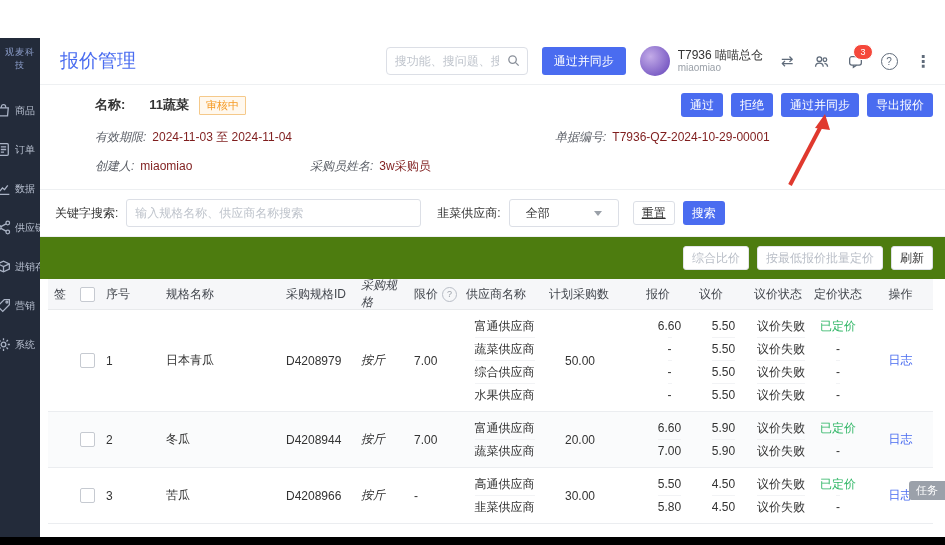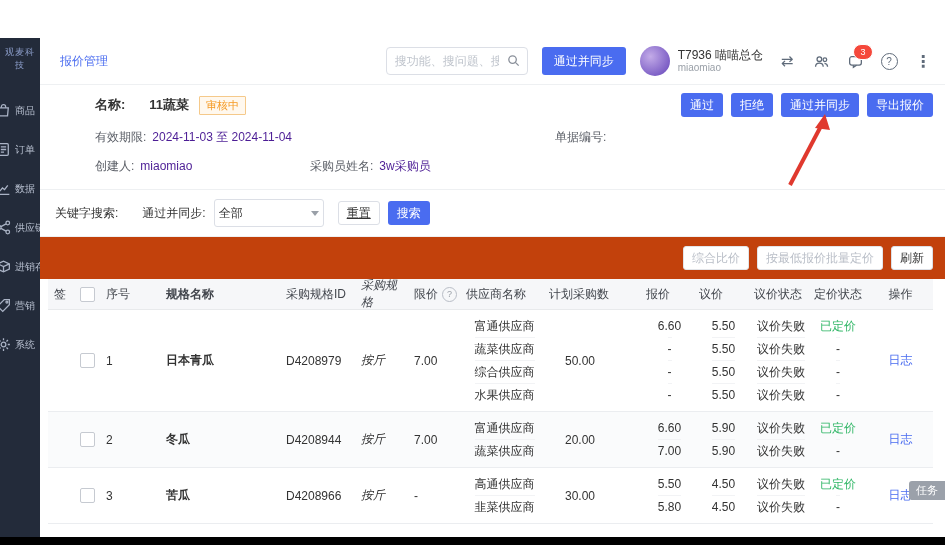--- a/index.html
+++ b/index.html
@@ -10,21 +10,21 @@
   
   .sidebar{width:40px;min-height:499px;background:var(--sidebar,#232b3a);display:flex;flex-direction:column;align-items:center;flex-shrink:0;}
   .logo{color:#8b9dc9;font-size:9px;padding:8px 2px 4px;text-align:center;letter-spacing:1px;}
   #side-nav{display:flex;flex-direction:column;gap:22px;margin-top:26px;}
   .side-item{display:flex;flex-direction:row;align-items:center;gap:3px;color:#b7bfcf;cursor:pointer;}
   .side-icon{width:17px;height:17px;display:flex;align-items:center;justify-content:center;color:#aab3c5;}
   .side-label{font-size:10px;white-space:nowrap;}
   
   .main{flex:1;background:#fff;min-width:0;}
   .header{height:46px;display:flex;align-items:center;padding:0 12px 0 20px;border-bottom:1px solid #eef0f2;}
-  .crumb{color:var(--accent,#4a6cf0);font-size:12px;}
+  .crumb{color:var(--accent,#4a6cf0);font-size:19px;}
   .header-right{margin-left:auto;display:flex;align-items:center;gap:14px;}
   .hsearch{position:relative;width:142px;}
   .hsearch input{width:100%;height:28px;box-sizing:border-box;border:1px solid #dcdfe6;border-radius:4px;padding:0 28px 0 8px;font-size:12px;color:#333;outline:none;}
   .hsearch input::placeholder{color:#bfc4cc;}
   .hsearch .search-ic{position:absolute;right:7px;top:6px;color:#8a909a;}
   .guide-btn{height:28px;padding:0 12px;background:var(--accent,#4a6cf0);color:#fff;border:none;border-radius:3px;font-size:12px;cursor:pointer;}
   .userblock{display:flex;align-items:center;gap:8px;cursor:pointer;}
   .avatar{width:30px;height:30px;border-radius:50%;background:radial-gradient(circle at 35% 35%,#c3abe8,#7a5cc4 75%);flex-shrink:0;}
   .user-texts{display:flex;flex-direction:column;line-height:1.2;}
   .user-name{font-size:12px;color:#333;}
@@ -40,40 +40,40 @@
   .tag-audit{margin-left:10px;font-size:11px;color:var(--orange,#f59a23);border:1px solid #f5c98a;background:#fff8ee;border-radius:1px;padding:1px 6px;}
   .d-actions{margin-left:auto;display:flex;gap:8px;}
   .btn{font-size:12px;height:24px;padding:0 8px;border-radius:3px;border:1px solid transparent;display:inline-flex;align-items:center;cursor:pointer;background:#fff;}
   .btn-primary{background:var(--accent,#4a6cf0);color:#fff;}
   .btn-plain{border-color:#dcdfe6;color:#333;}
   .btn-dim{border-color:#e3e5e9;color:#b9bec7;}
   .d-row{display:flex;margin-top:12px;font-size:12px;line-height:17px;}
   .d-field{display:flex;}
   .d-field.w1{width:460px;}
   .d-field.w2{width:215px;}
-  .d-label{color:#5a5e66;margin-right:6px;white-space:nowrap;}
-  .d-value{color:#4c1d95;}
+  .d-label{color:#5a5e66;margin-right:6px;white-space:nowrap;font-style:italic;}
+  .d-value{color:#7f1d1d;}
   
   .filter{display:flex;align-items:center;padding:9px 12px 9px 15px;border-bottom:1px solid #eef0f2;font-size:12px;}
   .filter .f-label{color:#333;margin-right:8px;white-space:nowrap;}
   .kw-input{width:295px;height:28px;box-sizing:border-box;border:1px solid #dcdfe6;border-radius:3px;padding:0 8px;font-size:12px;color:#333;outline:none;}
   .kw-input::placeholder{color:#bfc4cc;}
   .f-quote-label{margin-left:16px;}
-  .selectbox{width:110px;height:28px;box-sizing:border-box;border:1px solid #dcdfe6;border-radius:3px;display:flex;align-items:center;justify-content:space-between;padding:0 4px;color:#333;cursor:pointer;background:#fff;}
+  .selectbox{width:110px;height:28px;box-sizing:border-box;border:1px solid #dcdfe6;border-radius:3px;display:flex;align-items:center;justify-content:space-between;padding:0 16px;color:#333;cursor:pointer;background:#fff;}
   .caret{width:0;height:0;border-left:4px solid transparent;border-right:4px solid transparent;border-top:5px solid #9aa0a8;}
   .reset-btn{margin-left:14px;text-decoration:underline;}
   .search-btn{margin-left:8px;}
   
-  .toolbar{display:flex;justify-content:flex-end;gap:8px;padding:9px 12px;background:#c2410c;}
+  .toolbar{display:flex;justify-content:flex-end;gap:8px;padding:9px 12px;background:#4d7c0f;}
   
   .table{margin:0 12px 0 8px;background:#fff;}
   .t-headrow{display:flex;align-items:center;height:30px;background:#f6f7f9;border-bottom:1px solid #e8eaec;}
   .tc{box-sizing:border-box;padding-left:6px;font-size:12px;color:#333;flex-shrink:0;}
   .h{color:#42464d;display:flex;align-items:center;}
-  .c-tag{width:26px;}.c-check{width:26px;}.c-index{width:60px;}.c-name{width:120px;font-weight:bold;}
+  .c-tag{width:26px;}.c-check{width:26px;}.c-index{width:60px;}.c-name{width:120px;}
   .c-id{width:75px;}.c-spec{width:53px;font-style:italic;}.c-limit{width:52px;}.c-supplier{width:83px;}
   .c-plan{width:97px;}.c-quote{width:53px;}.c-bargain{width:55px;}.c-bstatus{width:60px;}
   .c-pstatus{width:54px;}.c-op{flex:1;display:flex;align-items:center;justify-content:center;}
   .t-row{display:flex;align-items:center;border-bottom:1px solid #ebedf0;padding:5px 0;background:#fff;}
   .t-row.alt{background:#fafbfc;}
   .t-row .tc{display:flex;align-items:center;}
   .t-row .c-plan{padding-left:22px;}
   .stack{display:flex !important;flex-direction:column !important;align-items:flex-start;justify-content:center;}
   .scell{height:22px;line-height:22px;white-space:nowrap;}
   .scell.sep{border-top:1px solid #f2f3f5;}
@@ -223,37 +223,39 @@
             <button class="btn btn-primary">导出报价</button>
           </div>
         </div>
         <div class="d-row">
           <div class="d-field w1">
             <span class="d-label">有效期限:</span>
             <span class="d-value">2024-11-03 至 2024-11-04</span>
           </div>
           <div class="d-field">
             <span class="d-label">单据编号:</span>
+            <span class="d-value">T7936-QZ-2024-10-29-00001</span>
           </div>
         </div>
         <div class="d-row">
           <div class="d-field w2">
             <span class="d-label">创建人:</span>
             <span class="d-value">miaomiao</span>
           </div>
           <div class="d-field">
             <span class="d-label">采购员姓名:</span>
             <span class="d-value">3w采购员</span>
           </div>
         </div>
       </section>
 
       <section class="filter">
         <span class="f-label">关键字搜索:</span>
-        <span class="f-label f-quote-label">通过并同步:</span>
+        <input class="kw-input" placeholder="输入规格名称、供应商名称搜索" style="">
+        <span class="f-label f-quote-label">韭菜供应商:</span>
         <div class="selectbox">
           <span>全部</span>
           <span class="caret"></span>
         </div>
         <button class="btn btn-plain reset-btn">重置</button>
         <button class="btn btn-primary search-btn">搜索</button>
       </section>
 
       <div class="toolbar">
         <button class="btn btn-dim">综合比价</button>

